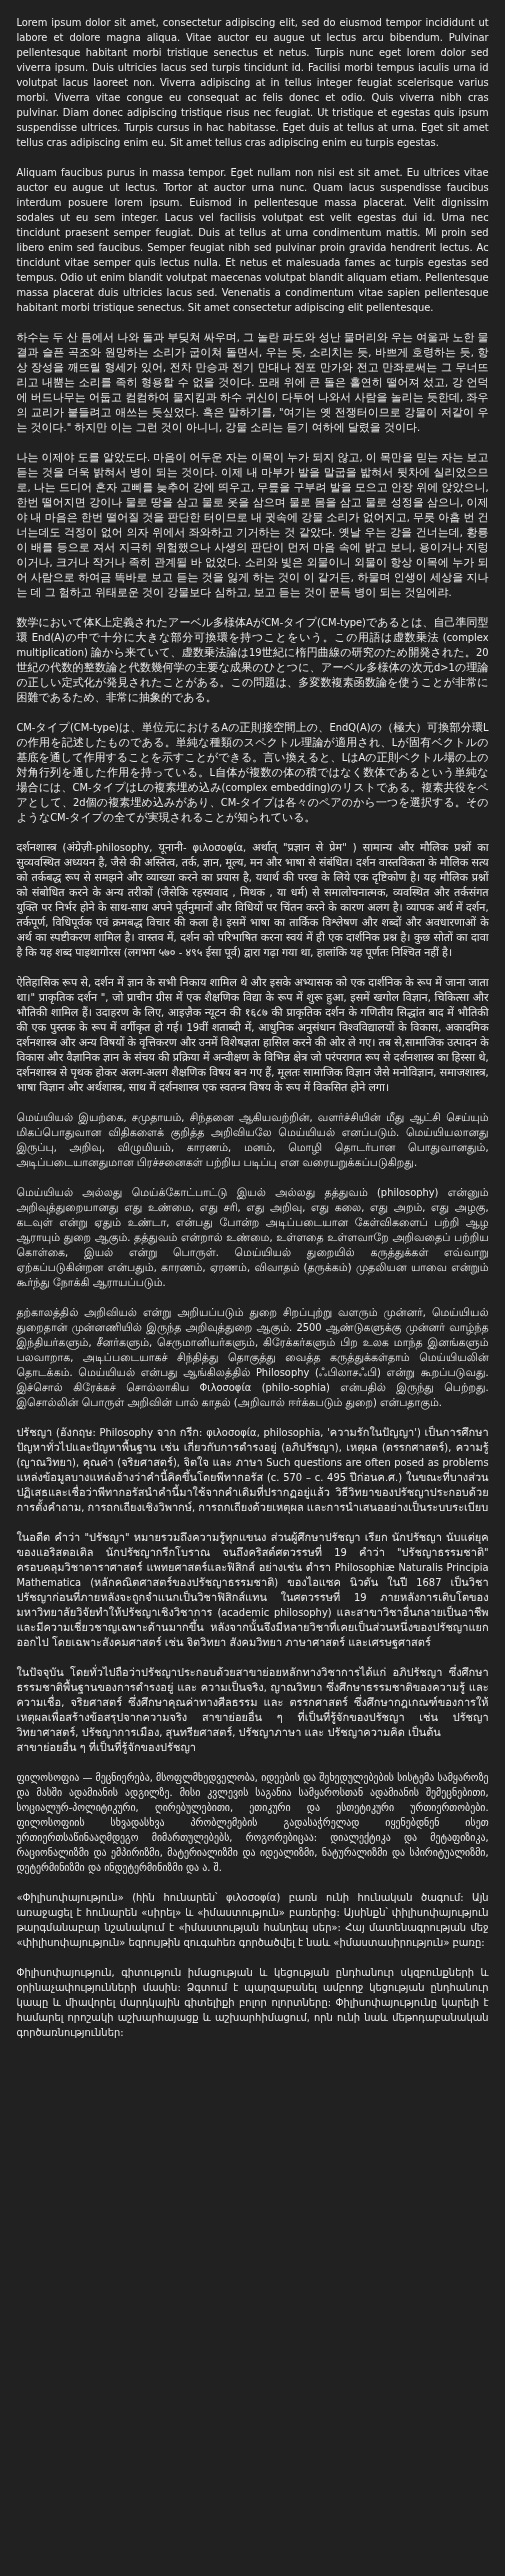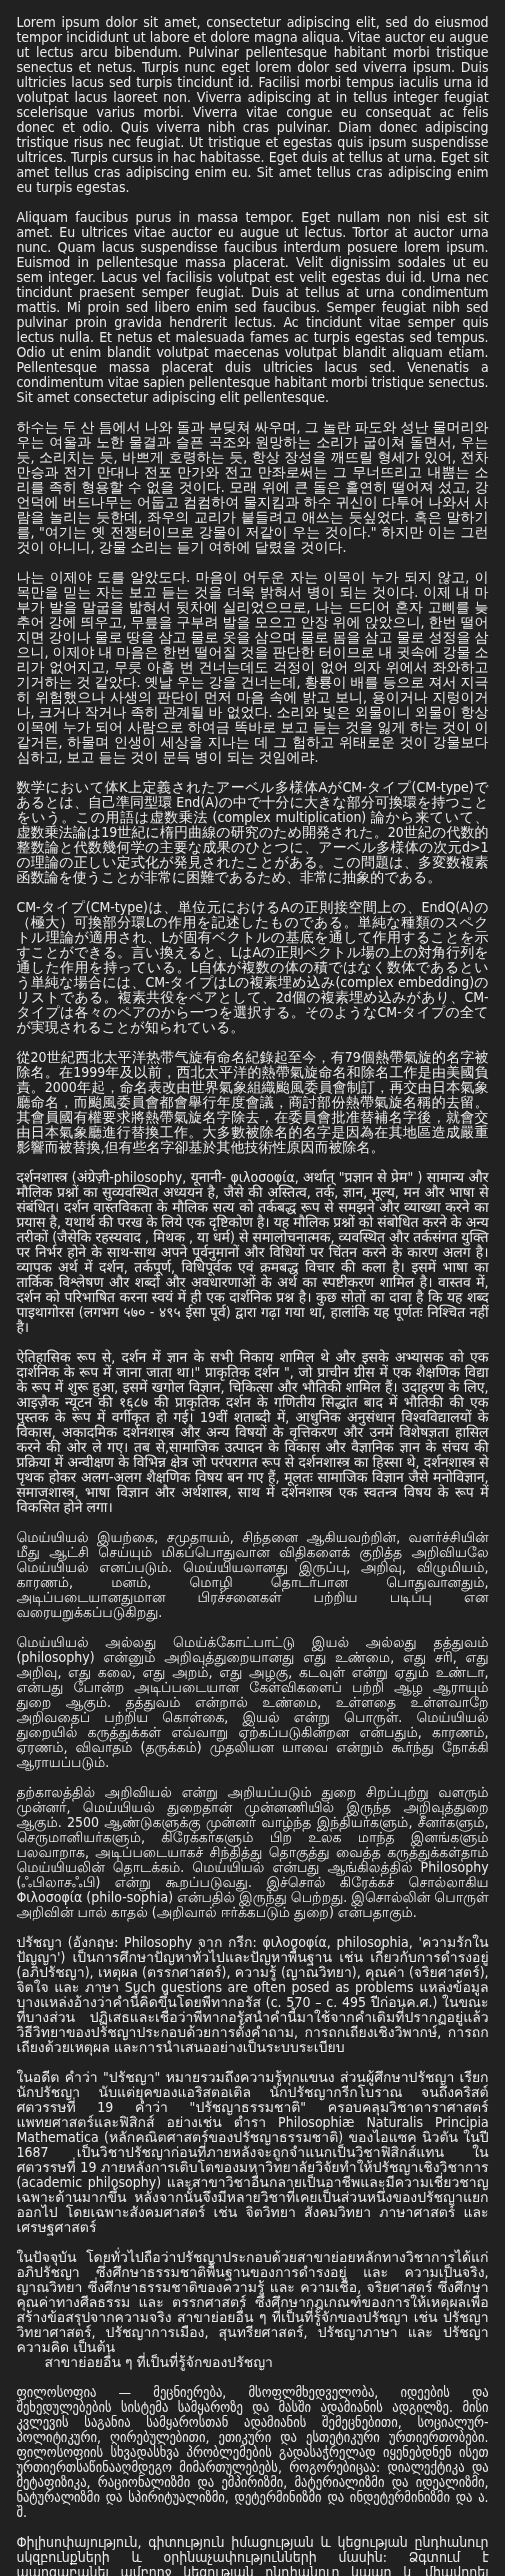--- a/index.html
+++ b/index.html
@@ -13,53 +13,51 @@
   .page {
     box-sizing: border-box;
     width: 505px;
     height: 2576px;
     background: #212121;
     color: #ebebeb;
     padding: 15px 16.4px 0 16.4px;
     overflow: hidden;
     font-family: "DejaVu Sans", "Liberation Sans", sans-serif;
     font-stretch: condensed;
-    font-size: 14px;
+    font-size: 11px;
     line-height: 15px;
   }
   .para {
     margin: 0 0 15px 0;
     text-align: justify;
     overflow-wrap: break-word;
   }
   .para.no-gap {
     margin-top: -15px; 
     text-align: left;
-    margin-left: 28px;
   }
 </style>
 </head>
 <body style="background: rgb(33, 33, 33);">
 
 <main class="page" style="background: rgb(33, 33, 33); color: rgb(235, 235, 235);">
   <div>
       <p class="para" lang="la">Lorem ipsum dolor sit amet, consectetur adipiscing elit, sed do eiusmod tempor incididunt ut labore et dolore magna aliqua. Vitae auctor eu augue ut lectus arcu bibendum. Pulvinar pellentesque habitant morbi tristique senectus et netus. Turpis nunc eget lorem dolor sed viverra ipsum. Duis ultricies lacus sed turpis tincidunt id. Facilisi morbi tempus iaculis urna id volutpat lacus laoreet non. Viverra adipiscing at in tellus integer feugiat scelerisque varius morbi. Viverra vitae congue eu consequat ac felis donec et odio. Quis viverra nibh cras pulvinar. Diam donec adipiscing tristique risus nec feugiat. Ut tristique et egestas quis ipsum suspendisse ultrices. Turpis cursus in hac habitasse. Eget duis at tellus at urna. Eget sit amet tellus cras adipiscing enim eu. Sit amet tellus cras adipiscing enim eu turpis egestas.</p>
       <p class="para" lang="la">Aliquam faucibus purus in massa tempor. Eget nullam non nisi est sit amet. Eu ultrices vitae auctor eu augue ut lectus. Tortor at auctor urna nunc. Quam lacus suspendisse faucibus interdum posuere lorem ipsum. Euismod in pellentesque massa placerat. Velit dignissim sodales ut eu sem integer. Lacus vel facilisis volutpat est velit egestas dui id. Urna nec tincidunt praesent semper feugiat. Duis at tellus at urna condimentum mattis. Mi proin sed libero enim sed faucibus. Semper feugiat nibh sed pulvinar proin gravida hendrerit lectus. Ac tincidunt vitae semper quis lectus nulla. Et netus et malesuada fames ac turpis egestas sed tempus. Odio ut enim blandit volutpat maecenas volutpat blandit aliquam etiam. Pellentesque massa placerat duis ultricies lacus sed. Venenatis a condimentum vitae sapien pellentesque habitant morbi tristique senectus. Sit amet consectetur adipiscing elit pellentesque.</p>
       <p class="para" lang="ko">하수는 두 산 틈에서 나와 돌과 부딪쳐 싸우며, 그 놀란 파도와 성난 물머리와 우는 여울과 노한 물결과 슬픈 곡조와 원망하는 소리가 굽이쳐 돌면서, 우는 듯, 소리치는 듯, 바쁘게 호령하는 듯, 항상 장성을 깨뜨릴 형세가 있어, 전차 만승과 전기 만대나 전포 만가와 전고 만좌로써는 그 무너뜨리고 내뿜는 소리를 족히 형용할 수 없을 것이다. 모래 위에 큰 돌은 홀연히 떨어져 섰고, 강 언덕에 버드나무는 어둡고 컴컴하여 물지킴과 하수 귀신이 다투어 나와서 사람을 놀리는 듯한데, 좌우의 교리가 붙들려고 애쓰는 듯싶었다. 혹은 말하기를, "여기는 옛 전쟁터이므로 강물이 저같이 우는 것이다." 하지만 이는 그런 것이 아니니, 강물 소리는 듣기 여하에 달렸을 것이다.</p>
       <p class="para" lang="ko">나는 이제야 도를 알았도다. 마음이 어두운 자는 이목이 누가 되지 않고, 이 목만을 믿는 자는 보고 듣는 것을 더욱 밝혀서 병이 되는 것이다. 이제 내 마부가 발을 말굽을 밟혀서 뒷차에 실리었으므로, 나는 드디어 혼자 고삐를 늦추어 강에 띄우고, 무릎을 구부려 발을 모으고 안장 위에 앉았으니, 한번 떨어지면 강이나 물로 땅을 삼고 물로 옷을 삼으며 물로 몸을 삼고 물로 성정을 삼으니, 이제야 내 마음은 한번 떨어질 것을 판단한 터이므로 내 귓속에 강물 소리가 없어지고, 무릇 아홉 번 건너는데도 걱정이 없어 의자 위에서 좌와하고 기거하는 것 같았다. 옛날 우는 강을 건너는데, 황룡이 배를 등으로 져서 지극히 위험했으나 사생의 판단이 먼저 마음 속에 밝고 보니, 용이거나 지렁이거나, 크거나 작거나 족히 관계될 바 없었다. 소리와 빛은 외물이니 외물이 항상 이목에 누가 되어 사람으로 하여금 똑바로 보고 듣는 것을 잃게 하는 것이 이 같거든, 하물며 인생이 세상을 지나는 데 그 험하고 위태로운 것이 강물보다 심하고, 보고 듣는 것이 문득 병이 되는 것임에랴.</p>
       <p class="para" lang="ja">数学において体K上定義されたアーベル多様体AがCM-タイプ(CM-type)であるとは、自己準同型環 End(A)の中で十分に大きな部分可換環を持つことをいう。この用語は虚数乗法 (complex multiplication) 論から来ていて、虚数乗法論は19世紀に楕円曲線の研究のため開発された。20世紀の代数的整数論と代数幾何学の主要な成果のひとつに、アーベル多様体の次元d&gt;1の理論の正しい定式化が発見されたことがある。この問題は、多変数複素函数論を使うことが非常に困難であるため、非常に抽象的である。</p>
       <p class="para" lang="ja">CM-タイプ(CM-type)は、単位元におけるAの正則接空間上の、EndQ(A)の（極大）可換部分環Lの作用を記述したものである。単純な種類のスペクトル理論が適用され、Lが固有ベクトルの基底を通して作用することを示すことができる。言い換えると、LはAの正則ベクトル場の上の対角行列を通した作用を持っている。L自体が複数の体の積ではなく数体であるという単純な場合には、CM-タイプはLの複素埋め込み(complex embedding)のリストである。複素共役をペアとして、2d個の複素埋め込みがあり、CM-タイプは各々のペアのから一つを選択する。そのようなCM-タイプの全てが実現されることが知られている。</p>
-      <p class="para" lang="zh-Hant">從20世紀西北太平洋热带气旋有命名紀錄起至今，有79個熱帶氣旋的名字被除名。在1999年及以前，西北太平洋的熱帶氣旋命名和除名工作是由美國負責。2000年起，命名表改由世界氣象組織颱風委員會制訂，再交由日本氣象廳命名，而颱風委員會都會舉行年度會議，商討部份熱帶氣旋名稱的去留。其會員國有權要求將熱帶氣旋名字除去，在委員會批准替補名字後，就會交由日本氣象廳進行替換工作。大多數被除名的名字是因為在其地區造成嚴重影響而被替換,但有些名字卻基於其他技術性原因而被除名。</p>
       <p class="para" lang="hi">दर्शनशास्त्र (अंग्रेज़ी-philosophy, यूनानी- φιλοσοφία, अर्थात् "प्रज्ञान से प्रेम" ) सामान्य और मौलिक प्रश्नों का सुव्यवस्थित अध्ययन है, जैसे की अस्तित्व, तर्क, ज्ञान, मूल्य, मन और भाषा से संबंधित। दर्शन वास्तविकता के मौलिक सत्य को तर्कबद्ध रूप से समझने और व्याख्या करने का प्रयास है, यथार्थ की परख के लिये एक दृष्टिकोण है। यह मौलिक प्रश्नों को संबोधित करने के अन्य तरीकों (जैसेकि रहस्यवाद , मिथक , या धर्म) से समालोचनात्मक, व्यवस्थित और तर्कसंगत युक्ति पर निर्भर होने के साथ-साथ अपने पूर्वनुमानों और विधियों पर चिंतन करने के कारण अलग है। व्यापक अर्थ में दर्शन, तर्कपूर्ण, विधिपूर्वक एवं क्रमबद्ध विचार की कला है। इसमें भाषा का तार्किक विश्लेषण और शब्दों और अवधारणाओं के अर्थ का स्पष्टीकरण शामिल है। वास्तव में, दर्शन को परिभाषित करना स्वयं में ही एक दार्शनिक प्रश्न है। कुछ सोतों का दावा है कि यह शब्द पाइथागोरस (लगभग ५७० - ४९५ ईसा पूर्व) द्वारा गढ़ा गया था, हालांकि यह पूर्णतः निश्चित नहीं है।</p>
       <p class="para" lang="hi">ऐतिहासिक रूप से, दर्शन में ज्ञान के सभी निकाय शामिल थे और इसके अभ्यासक को एक दार्शनिक के रूप में जाना जाता था।" प्राकृतिक दर्शन ", जो प्राचीन ग्रीस में एक शैक्षणिक विद्या के रूप में शुरू हुआ, इसमें खगोल विज्ञान, चिकित्सा और भौतिकी शामिल हैं। उदाहरण के लिए, आइज़ैक न्यूटन  की १६८७ की प्राकृतिक दर्शन के गणितीय सिद्धांत बाद में भौतिकी की एक पुस्तक के रूप में वर्गीकृत हो गई। 19वीं शताब्दी में, आधुनिक अनुसंधान विश्वविद्यालयों के विकास, अकादमिक दर्शनशास्त्र और अन्य विषयों के वृत्तिकरण और उनमें विशेषज्ञता हासिल करने की ओर ले गए। तब से,सामाजिक उत्पादन के विकास और वैज्ञानिक ज्ञान के संचय की प्रक्रिया में अन्वीक्षण के विभिन्न क्षेत्र जो परंपरागत रूप से दर्शनशास्त्र का हिस्सा थे, दर्शनशास्त्र से पृथक होकर अलग-अलग शैक्षणिक विषय बन गए हैं, मूलतः सामाजिक विज्ञान जैसे  मनोविज्ञान, समाजशास्त्र, भाषा विज्ञान और अर्थशास्त्र, साथ में दर्शनशास्त्र एक स्वतन्त्र विषय के रूप में विकसित होने लगा।</p>
       <p class="para" lang="ta">மெய்யியல் இயற்கை, சமுதாயம், சிந்தனை ஆகியவற்றின், வளர்ச்சியின் மீது ஆட்சி செய்யும் மிகப்பொதுவான விதிகளைக் குறித்த அறிவியலே மெய்யியல் எனப்படும். மெய்யியலானது இருப்பு, அறிவு, விழுமியம், காரணம், மனம், மொழி தொடர்பான பொதுவானதும், அடிப்படையானதுமான பிரச்சனைகள் பற்றிய படிப்பு என வரையறுக்கப்படுகிறது.</p>
       <p class="para" lang="ta">மெய்யியல் அல்லது மெய்க்கோட்பாட்டு இயல் அல்லது தத்துவம் (philosophy) என்னும் அறிவுத்துறையானது எது உண்மை, எது சரி, எது அறிவு, எது கலை, எது அறம், எது அழகு, கடவுள் என்று ஏதும் உண்டா, என்பது போன்ற அடிப்படையான கேள்விகளைப் பற்றி ஆழ ஆராயும் துறை ஆகும். தத்துவம் என்றால் உண்மை, உள்ளதை உள்ளவாறே அறிவதைப் பற்றிய கொள்கை, இயல் என்று பொருள். மெய்யியல் துறையில் கருத்துக்கள் எவ்வாறு ஏற்கப்படுகின்றன என்பதும், காரணம், ஏரணம், விவாதம் (தருக்கம்) முதலியன யாவை என்றும் கூர்ந்து நோக்கி ஆராயப்படும்.</p>
       <p class="para" lang="ta">தற்காலத்தில் அறிவியல் என்று அறியப்படும் துறை சிறப்புற்று வளரும் முன்னர், மெய்யியல் துறைதான் முன்னணியில் இருந்த அறிவுத்துறை ஆகும். 2500 ஆண்டுகளுக்கு முன்னர் வாழ்ந்த இந்தியர்களும், சீனர்களும், செருமானியர்களும், கிரேக்கர்களும் பிற உலக மாந்த இனங்களும் பலவாறாக, அடிப்படையாகச் சிந்தித்து தொகுத்து வைத்த கருத்துக்கள்தாம் மெய்யியலின் தொடக்கம். மெய்யியல் என்பது ஆங்கிலத்தில் Philosophy (ஃபிலாசஃபி) என்று கூறப்படுவது. இச்சொல் கிரேக்கச் சொல்லாகிய Φιλοσοφία (philo-sophia) என்பதில் இருந்து பெற்றது. இசொல்லின் பொருள் அறிவின் பால் காதல் (அறிவால் ஈர்க்கபடும் துறை) என்பதாகும்.</p>
       <p class="para" lang="th">ปรัชญา (อังกฤษ: Philosophy จาก กรีก: φιλοσοφία, philosophia, 'ความรักในปัญญา') เป็นการศึกษาปัญหาทั่วไปและปัญหาพื้นฐาน เช่น เกี่ยวกับการดำรงอยู่ (อภิปรัชญา), เหตุผล (ตรรกศาสตร์), ความรู้ (ญาณวิทยา), คุณค่า (จริยศาสตร์), จิตใจ และ ภาษา Such questions are often posed as problems แหล่งข้อมูลบางแหล่งอ้างว่าคำนี้คิดขึ้นโดยพีทากอรัส (c. 570 – c. 495 ปีก่อนค.ศ.) ในขณะที่บางส่วน ปฏิเสธและเชื่อว่าพีทากอรัสนำคำนี้มาใช้จากคำเดิมที่ปรากฏอยู่แล้ว วิธีวิทยาของปรัชญาประกอบด้วยการตั้งคำถาม, การถกเถียงเชิงวิพากษ์, การถกเถียงด้วยเหตุผล และการนำเสนออย่างเป็นระบบระเบียบ</p>
       <p class="para" lang="th">ในอดีต คำว่า "ปรัชญา" หมายรวมถึงความรู้ทุกแขนง ส่วนผู้ศึกษาปรัชญา เรียก นักปรัชญา นับแต่ยุคของแอริสตอเติล นักปรัชญากรีกโบราณ จนถึงคริสต์ศตวรรษที่ 19 คำว่า "ปรัชญาธรรมชาติ" ครอบคลุมวิชาดาราศาสตร์ แพทยศาสตร์และฟิสิกส์ อย่างเช่น ตำรา Philosophiæ Naturalis Principia Mathematica (หลักคณิตศาสตร์ของปรัชญาธรรมชาติ) ของไอแซค นิวตัน ในปี 1687 เป็นวิชาปรัชญาก่อนที่ภายหลังจะถูกจำแนกเป็นวิชาฟิสิกส์แทน ในศตวรรษที่ 19 ภายหลังการเติบโตของมหาวิทยาลัยวิจัยทำให้ปรัชญาเชิงวิชาการ (academic philosophy) และสาขาวิชาอื่นกลายเป็นอาชีพและมีความเชี่ยวชาญเฉพาะด้านมากขึ้น หลังจากนั้นจึงมีหลายวิชาที่เคยเป็นส่วนหนึ่งของปรัชญาแยกออกไป โดยเฉพาะสังคมศาสตร์ เช่น จิตวิทยา สังคมวิทยา ภาษาศาสตร์ และเศรษฐศาสตร์</p>
       <p class="para" lang="th">ในปัจจุบัน โดยทั่วไปถือว่าปรัชญาประกอบด้วยสาขาย่อยหลักทางวิชาการได้แก่ อภิปรัชญา ซึ่งศึกษาธรรมชาติพื้นฐานของการดำรงอยู่ และ ความเป็นจริง, ญาณวิทยา ซึ่งศึกษาธรรมชาติของความรู้ และ ความเชื่อ, จริยศาสตร์ ซึ่งศึกษาคุณค่าทางศีลธรรม และ ตรรกศาสตร์ ซึ่งศึกษากฎเกณฑ์ของการให้เหตุผลเพื่อสร้างข้อสรุปจากความจริง สาขาย่อยอื่น ๆ ที่เป็นที่รู้จักของปรัชญา เช่น ปรัชญาวิทยาศาสตร์, ปรัชญาการเมือง, สุนทรียศาสตร์, ปรัชญาภาษา และ ปรัชญาความคิด เป็นต้น</p>
       <p class="para no-gap" lang="th">สาขาย่อยอื่น ๆ ที่เป็นที่รู้จักของปรัชญา</p>
       <p class="para" lang="ka">ფილოსოფია — მეცნიერება, მსოფლმხედველობა, იდეების და შეხედულებების სისტემა სამყაროზე და მასში ადამიანის ადგილზე. მისი კვლევის საგანია სამყაროსთან ადამიანის შემეცნებითი, სოციალურ-პოლიტიკური, ღირებულებითი, ეთიკური და ესთეტიკური ურთიერთობები. ფილოსოფიის სხვადასხვა პრობლემების გადასაჭრელად იყენებდნენ ისეთ ურთიერთსაწინააღმდეგო მიმართულებებს, როგორებიცაა: დიალექტიკა და მეტაფიზიკა, რაციონალიზმი და ემპირიზმი, მატერიალიზმი და იდეალიზმი, ნატურალიზმი და სპირიტუალიზმი, დეტერმინიზმი და ინდეტერმინიზმი და ა. შ.</p>
+      <p class="para" lang="hy">«Փիլիսոփայություն» (հին հունարեն՝ φιλοσοφία) բառն ունի հունական ծագում: Այն առաջացել է հունարեն «սիրել» և «իմաստություն» բառերից: Այսինքն՝ փիլիսոփայություն թարգմանաբար նշանակում է «իմաստության հանդեպ սեր»: Հայ մատենագրության մեջ «փիլիսոփայություն» եզրույթին զուգահեռ գործածվել է նաև «իմաստասիրություն» բառը:</p>
       <p class="para" lang="hy">Փիլիսոփայություն, գիտություն իմացության և կեցության ընդհանուր սկզբունքների և օրինաչափությունների մասին: Ձգտում է պարզաբանել ամբողջ կեցության ընդհանուր կապը և միավորել մարդկային գիտելիքի բոլոր ոլորտները: Փիլիսոփայությունը կարելի է համարել որոշակի աշխարհայացք և աշխարհիմացում, որն ունի նաև մեթոդաբանական գործառնություններ:</p>
-      <p class="para" lang="hy">«Փիլիսոփայություն» (հին հունարեն՝ φιλοσοφία) բառն ունի հունական ծագում: Այն առաջացել է հունարեն «սիրել» և «իմաստություն» բառերից: Այսինքն՝ փիլիսոփայություն թարգմանաբար նշանակում է «իմաստության հանդեպ սեր»: Հայ մատենագրության մեջ «փիլիսոփայություն» եզրույթին զուգահեռ գործածվել է նաև «իմաստասիրություն» բառը:</p>
     </div>
 </main>
 
 
 </body></html>

